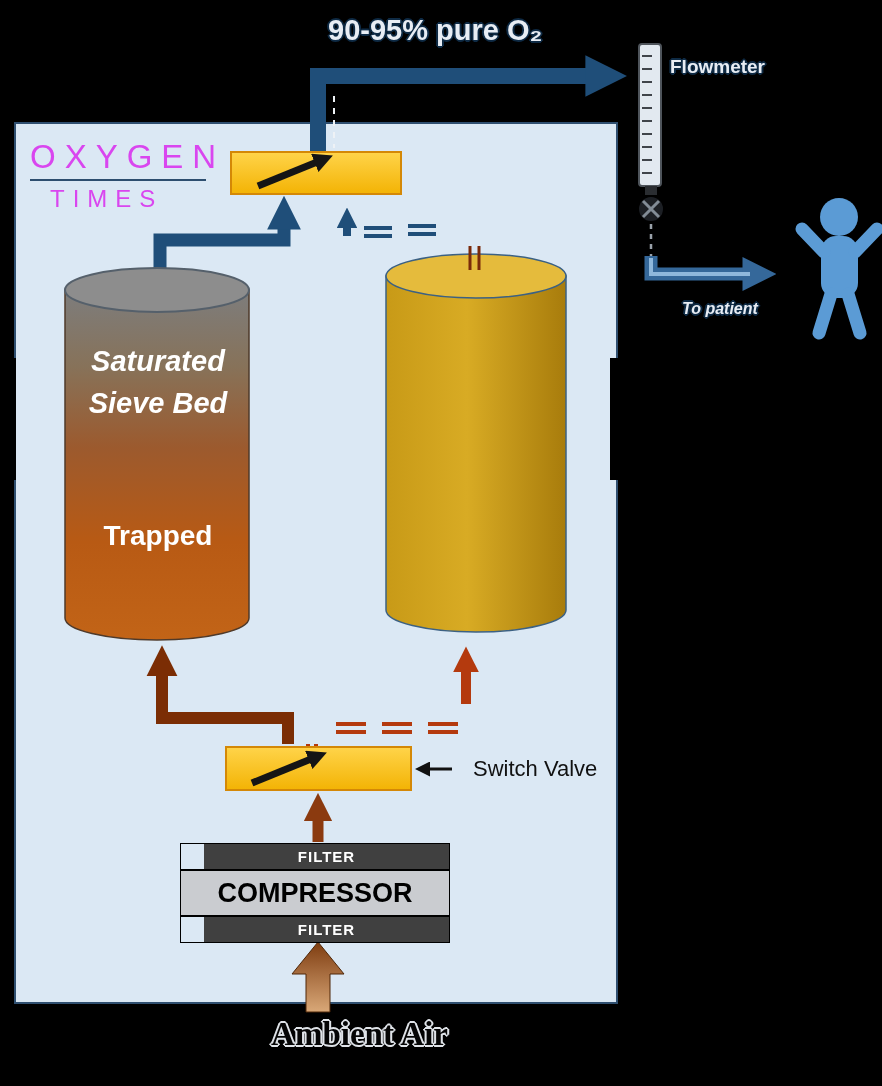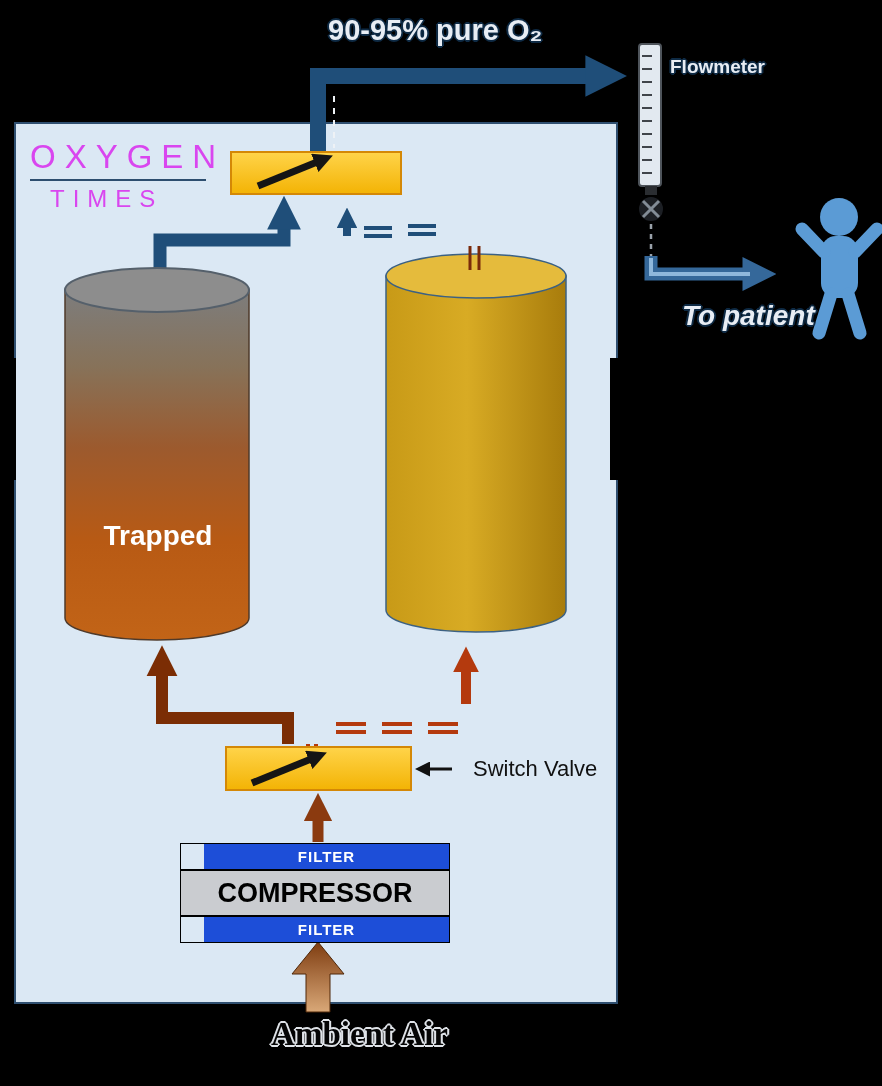--- a/index.html
+++ b/index.html
@@ -13,35 +13,35 @@
   svg.art{position:absolute;left:0;top:0;}
   .label{position:absolute;white-space:nowrap;}
   .outL{color:#e8edf4;font-weight:bold;
         text-shadow:2px 0 #0e2a44,-2px 0 #0e2a44,0 2px #0e2a44,0 -2px #0e2a44,
                     1px 1px #0e2a44,-1px -1px #0e2a44,1px -1px #0e2a44,-1px 1px #0e2a44;}
   .outD{color:#050505;font-weight:bold;
         text-shadow:2px 0 #dfe3e8,-2px 0 #dfe3e8,0 2px #dfe3e8,0 -2px #dfe3e8,
                     1px 1px #dfe3e8,-1px -1px #dfe3e8,1px -1px #dfe3e8,-1px 1px #dfe3e8;}
   .purity{left:328px;top:14px;font-size:29px;}
   .flowlbl{left:670px;top:56px;font-size:19px;text-align:right;}
-  .topat{left:682px;top:300px;font-size:28px;font-style:italic;}
+  .topat{left:682px;top:300px;font-size:16px;font-style:italic;}
   .svlbl{left:458px;top:756px;font-size:22px;color:#111;margin-left:15px;}
   .ambient{left:190px;top:1016px;width:258px;text-align:right;font-size:33px;
            font-family:"Liberation Serif",serif;white-space:nowrap;}
   .logo{left:30px;top:138px;}
   .logo .l1{font-size:33px;letter-spacing:9px;color:#d946ef;}
   .logo .rule{width:176px;height:2px;background:#2d4e6f;margin:3px 0 4px;}
   .logo .l2{font-size:24px;letter-spacing:8px;color:#d946ef;margin-left:20px;}
   .cyltext{position:absolute;left:67px;width:182px;text-align:center;color:#fff;white-space:normal;}
   .cyl-title{top:340px;font-size:29px;font-style:italic;font-weight:bold;line-height:1.45;}
   .cyl-gas{top:498px;font-size:28px;font-weight:bold;}
   .cyl-state{top:520px;font-size:28px;font-weight:bold;}
   .stack{position:absolute;left:180px;top:843px;width:270px;border:1px solid #000;box-sizing:border-box;}
   .bar{text-align:center;}
-  .bar.filter{background:#1d4ed8;color:#fff;font-size:15px;font-weight:bold;letter-spacing:1px;
+  .bar.filter{background:#404040;color:#fff;font-size:15px;font-weight:bold;letter-spacing:1px;
               height:25px;line-height:25px;margin-left:23px;}
   .bar.comp{background:#caccd0;color:#000;font-size:27px;font-weight:bold;height:44px;line-height:44px;
             border-top:2px solid #000;border-bottom:2px solid #000;}
 </style>
 </head>
 <body>
 
 <div class="stage">
 
   <div class="panel"></div>
@@ -166,15 +166,16 @@
     <div class="rule"></div>
     <div class="l2">TIMES</div>
   </div>
 
   <div class="label purity outL">90-95% pure O₂</div>
   <div class="label flowlbl outL">Flowmeter</div>
   <div class="label topat outL">To patient</div>
   <div class="label svlbl">Switch Valve</div>
   <div class="label ambient outD">Ambient Air</div>
 
+  <div class="cyltext cyl-title">Saturated Sieve Bed</div>
   <div class="cyltext cyl-state">Trapped</div>
 
 </div>
 
 </body></html>

